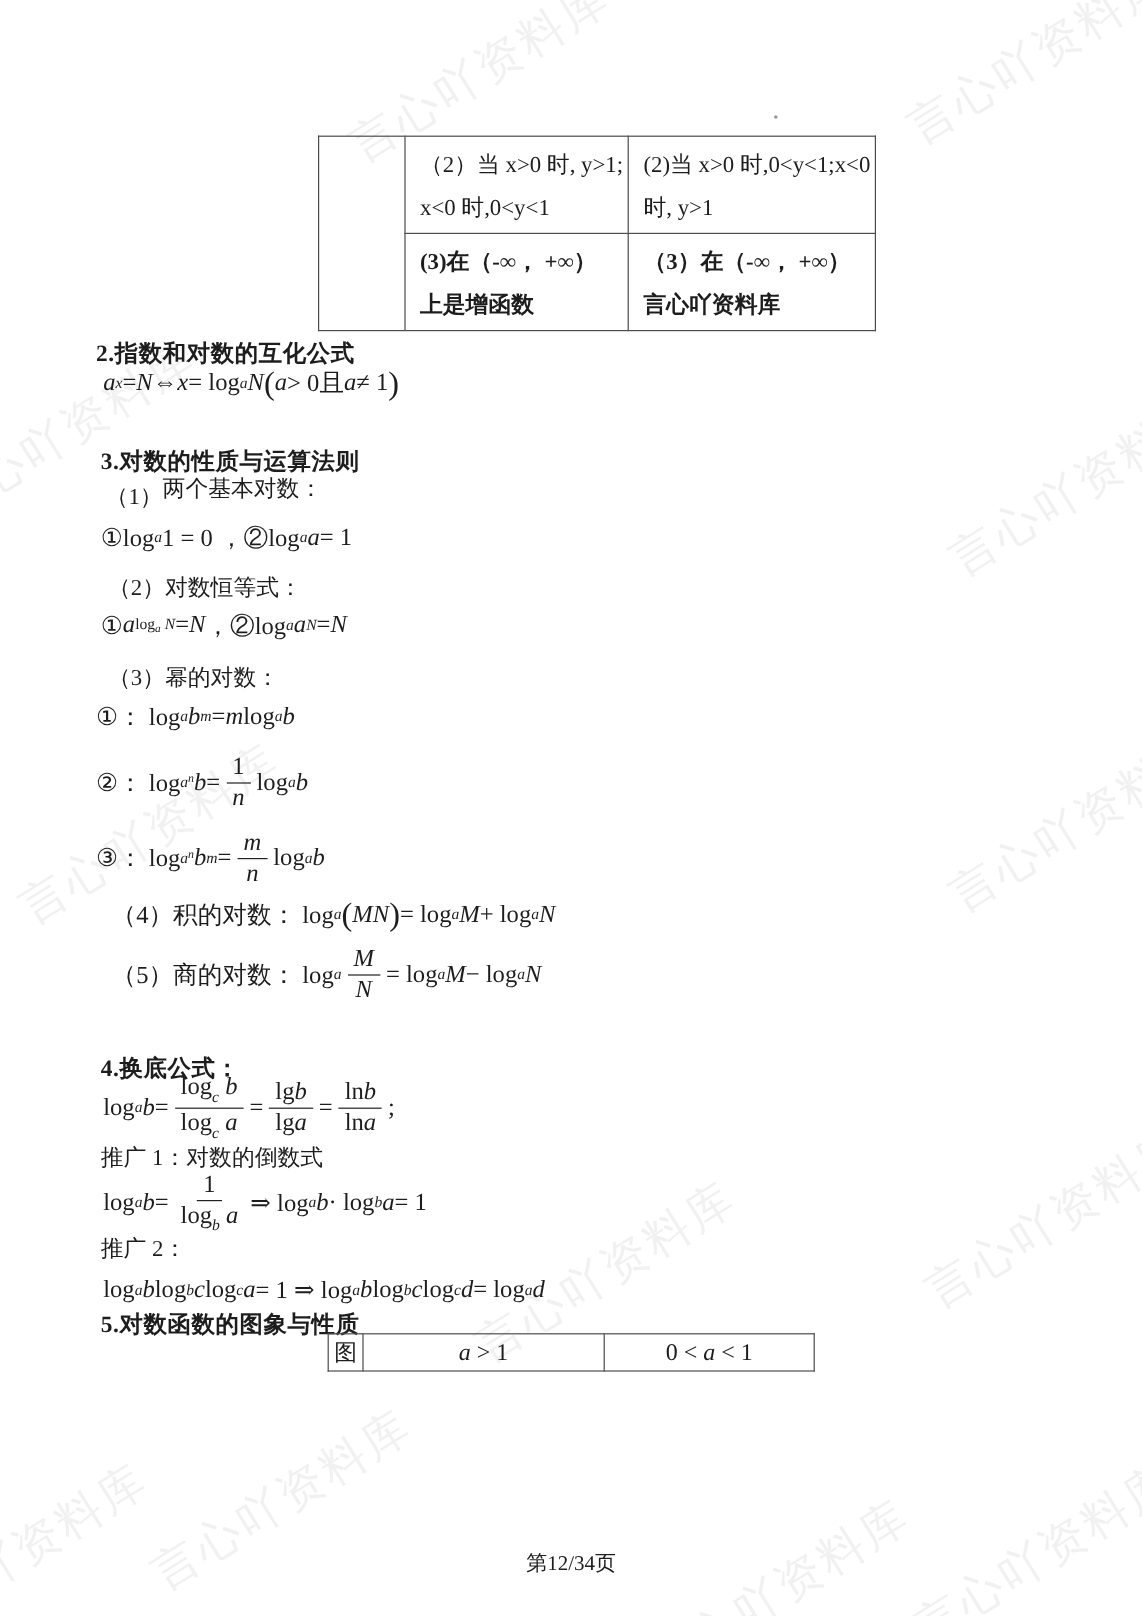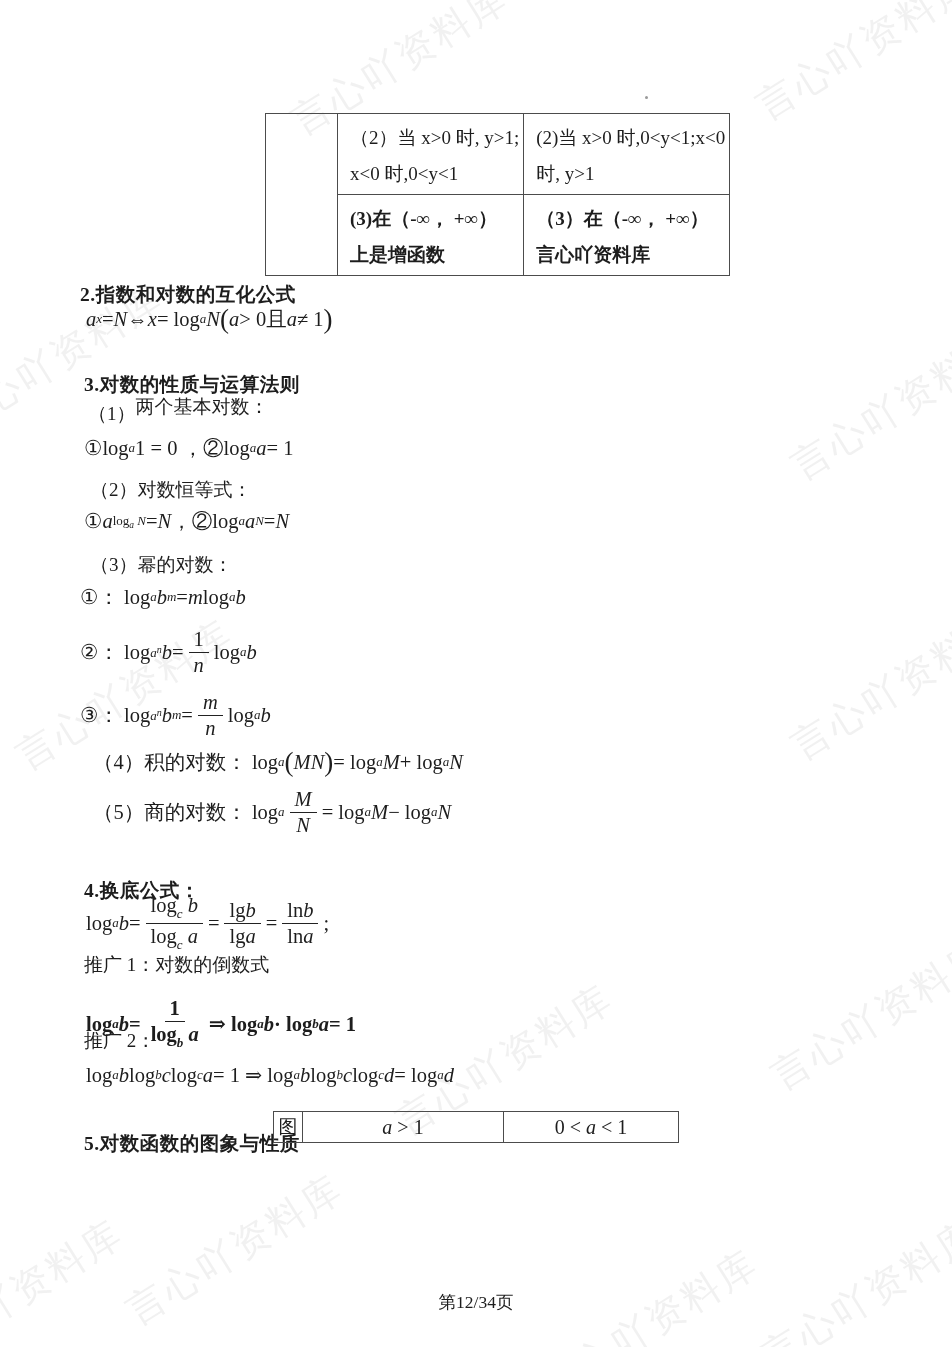--- a/index.html
+++ b/index.html
@@ -133,27 +133,27 @@
           <span class="num">log<span class="msub"><span class="it">c</span></span> <span class="it">b</span></span>
           <span class="den">log<span class="msub"><span class="it">c</span></span> <span class="it">a</span></span>
         </span> = <span class="mfrac">
           <span class="num">lg<span class="it">b</span></span>
           <span class="den">lg<span class="it">a</span></span>
         </span> = <span class="mfrac">
           <span class="num">ln<span class="it">b</span></span>
           <span class="den">ln<span class="it">a</span></span>
         </span>;</div>
       <div class="line text" style="left: 84px; top: 952px;">推广 1：对数的倒数式</div>
-      <div class="line math" style="left: 86px; top: 996px; height: 56px; font-weight: bold;">log<span class="msub"><span class="it">a</span></span> <span class="it">b</span> = <span class="mfrac">
+      <div class="line math" style="left: 86px; top: 974px; height: 56px;">log<span class="msub"><span class="it">a</span></span> <span class="it">b</span> = <span class="mfrac">
           <span class="num">1</span>
           <span class="den">log<span class="msub"><span class="it">b</span></span> <span class="it">a</span></span>
         </span> ⇒ log<span class="msub"><span class="it">a</span></span> <span class="it">b</span> · log<span class="msub"><span class="it">b</span></span> <span class="it">a</span> = 1</div>
       <div class="line text" style="left: 84px; top: 1028px;">推广 2：</div>
       <div class="line math" style="left: 86px; top: 1058px; height: 34px;">log<span class="msub"><span class="it">a</span></span> <span class="it">b</span>log<span class="msub"><span class="it">b</span></span> <span class="it">c</span>log<span class="msub"><span class="it">c</span></span> <span class="it">a</span> = 1 ⇒ log<span class="msub"><span class="it">a</span></span> <span class="it">b</span>log<span class="msub"><span class="it">b</span></span> <span class="it">c</span>log<span class="msub"><span class="it">c</span></span> <span class="it">d</span> = log<span class="msub"><span class="it">a</span></span> <span class="it">d</span></div>
-      <div class="line heading" style="left: 84px; top: 1090px; margin-top: 40px;">5.对数函数的图象与性质</div>
+      <div class="line heading" style="left: 84px; top: 1090px;">5.对数函数的图象与性质</div>
     </div>
 
   <table class="bottom-table">
     <tbody id="bottom-table-body">
         <tr>
           <td class="g">图</td>
           <td class="b1"><span class="it">a</span> &gt; 1</td>
           <td class="b2">0 &lt; <span class="it">a</span> &lt; 1</td>
         </tr>
       </tbody>

